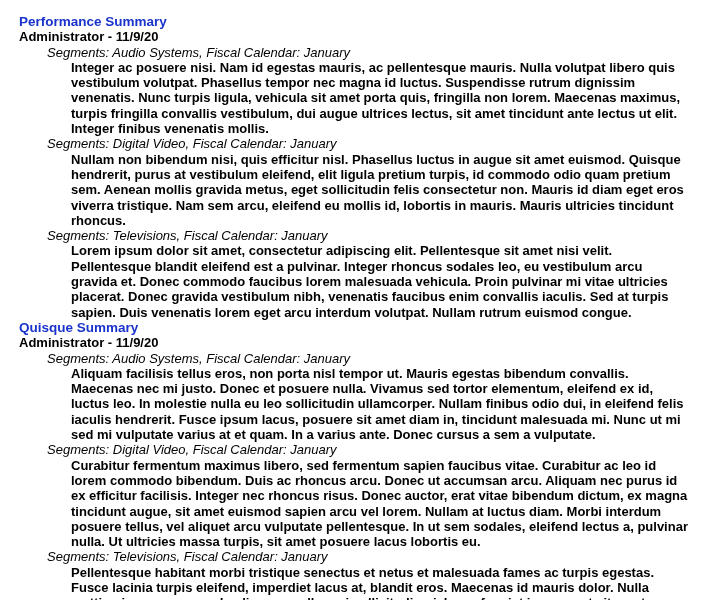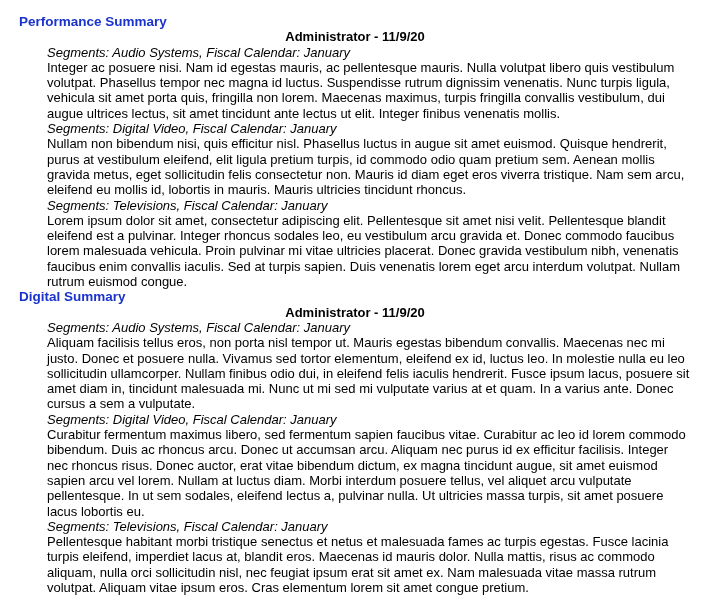--- a/index.html
+++ b/index.html
@@ -19,31 +19,31 @@
     color: #000000;
     background: #ffffff;
   }
   .section-title {
     font-size: 13.5px;
     font-weight: bold;
     color: #1a33cc;
   }
   .section-subtitle {
     font-weight: bold;
-    text-align: center;
   }
   .segment {
     margin-left: 28px;
   }
   .segment-heading {
     font-weight: normal;
     font-style: italic;
   }
   .segment-body {
-    font-weight: normal;
+    font-weight: bold;
+    margin-left: 24px;
   }
 </style>
 </head>
 <body>
 
 <div class="page">
 
   <div class="section">
     <div class="section-title" style="color: rgb(26, 51, 204);">Performance Summary</div>
     <div class="section-subtitle">Administrator - 11/9/20</div>
@@ -56,21 +56,21 @@
       <div class="segment-heading">Segments: Digital Video, Fiscal Calendar: January</div>
       <div class="segment-body">Nullam non bibendum nisi, quis efficitur nisl. Phasellus luctus in augue sit amet euismod. Quisque hendrerit, purus at vestibulum eleifend, elit ligula pretium turpis, id commodo odio quam pretium sem. Aenean mollis gravida metus, eget sollicitudin felis consectetur non. Mauris id diam eget eros viverra tristique. Nam sem arcu, eleifend eu mollis id, lobortis in mauris. Mauris ultricies tincidunt rhoncus.</div>
     </div>
     <div class="segment">
       <div class="segment-heading">Segments: Televisions, Fiscal Calendar: January</div>
       <div class="segment-body">Lorem ipsum dolor sit amet, consectetur adipiscing elit. Pellentesque sit amet nisi velit. Pellentesque blandit eleifend est a pulvinar. Integer rhoncus sodales leo, eu vestibulum arcu gravida et. Donec commodo faucibus lorem malesuada vehicula. Proin pulvinar mi vitae ultricies placerat. Donec gravida vestibulum nibh, venenatis faucibus enim convallis iaculis. Sed at turpis sapien. Duis venenatis lorem eget arcu interdum volutpat. Nullam rutrum euismod congue.</div>
     </div>
   </div>
 
   <div class="section">
-    <div class="section-title" style="color: rgb(26, 51, 204);">Digital Summary</div>
+    <div class="section-title" style="color: rgb(26, 51, 204);">Quisque Summary</div>
     <div class="section-subtitle">Administrator - 11/9/20</div>
 
     <div class="segment">
       <div class="segment-heading">Segments: Audio Systems, Fiscal Calendar: January</div>
       <div class="segment-body">Aliquam facilisis tellus eros, non porta nisl tempor ut. Mauris egestas bibendum convallis. Maecenas nec mi justo. Donec et posuere nulla. Vivamus sed tortor elementum, eleifend ex id, luctus leo. In molestie nulla eu leo sollicitudin ullamcorper. Nullam finibus odio dui, in eleifend felis iaculis hendrerit. Fusce ipsum lacus, posuere sit amet diam in, tincidunt malesuada mi. Nunc ut mi sed mi vulputate varius at et quam. In a varius ante. Donec cursus a sem a vulputate.</div>
     </div>
     <div class="segment">
       <div class="segment-heading">Segments: Digital Video, Fiscal Calendar: January</div>
       <div class="segment-body">Curabitur fermentum maximus libero, sed fermentum sapien faucibus vitae. Curabitur ac leo id lorem commodo bibendum. Duis ac rhoncus arcu. Donec ut accumsan arcu. Aliquam nec purus id ex efficitur facilisis. Integer nec rhoncus risus. Donec auctor, erat vitae bibendum dictum, ex magna tincidunt augue, sit amet euismod sapien arcu vel lorem. Nullam at luctus diam. Morbi interdum posuere tellus, vel aliquet arcu vulputate pellentesque. In ut sem sodales, eleifend lectus a, pulvinar nulla. Ut ultricies massa turpis, sit amet posuere lacus lobortis eu.</div>
     </div>

